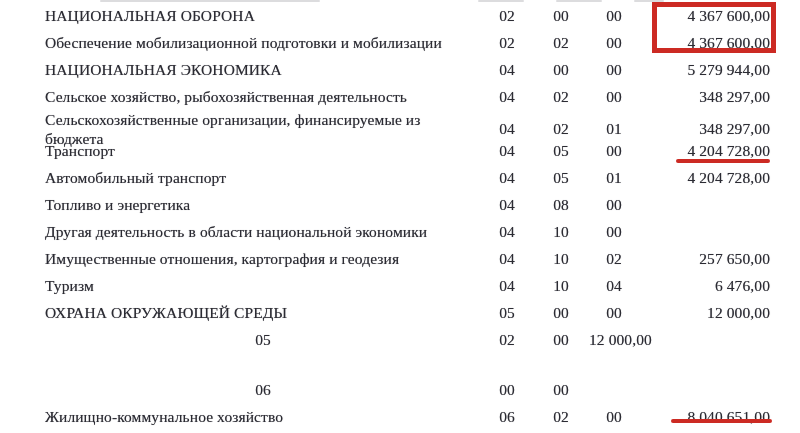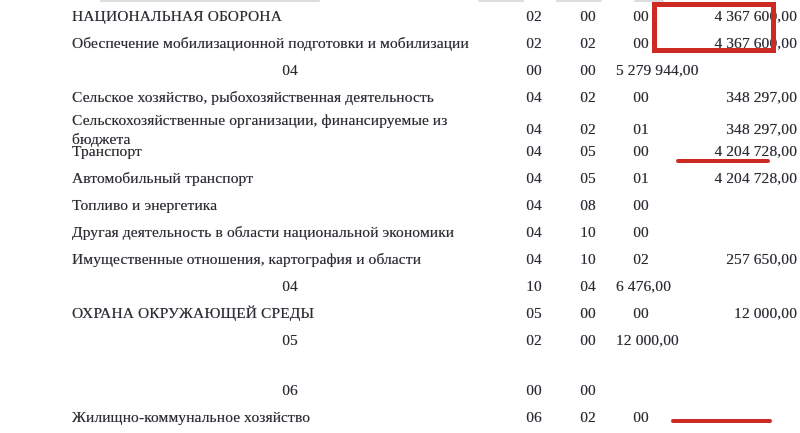--- a/index.html
+++ b/index.html
@@ -7,21 +7,21 @@
     position: relative;
     width: 800px;
     height: 433px;
     background: #ffffff;
     overflow: hidden;
     font-family: "Liberation Serif", "DejaVu Serif", serif;
     color: #2b2b33;
     font-size: 15.5px;
     --hl: #cc2a23;
   }
-  .table { position: absolute; left: 0; top: 2px; width: 736px; padding-left: 27px; }
+  .table { position: absolute; left: 0; top: 2px; width: 736px; }
   .row {
     display: grid;
     grid-template-columns: 436px 52px 56px 50px 139px;
     padding-left: 45px;
     height: 27px;
     align-items: center;
   }
   .cell {
     white-space: nowrap;
     text-shadow: 0 0 0.7px rgba(43,43,51,0.55);
@@ -71,20 +71,21 @@
       <div class="cell amount">4 367 600,00</div>
     </div>
       <div class="row">
       <div class="cell name">Обеспечение мобилизационной подготовки и мобилизации</div>
       <div class="cell code c1">02</div>
       <div class="cell code c2">02</div>
       <div class="cell code c3">00</div>
       <div class="cell amount">4 367 600,00</div>
     </div>
       <div class="row">
+      <div class="cell name">НАЦИОНАЛЬНАЯ ЭКОНОМИКА</div>
       <div class="cell code c1">04</div>
       <div class="cell code c2">00</div>
       <div class="cell code c3">00</div>
       <div class="cell amount">5 279 944,00</div>
     </div>
       <div class="row">
       <div class="cell name">Сельское хозяйство, рыбохозяйственная деятельность</div>
       <div class="cell code c1">04</div>
       <div class="cell code c2">02</div>
       <div class="cell code c3">00</div>
@@ -117,27 +118,28 @@
       <div class="cell code c2">08</div>
       <div class="cell code c3">00</div>
     </div>
       <div class="row">
       <div class="cell name">Другая деятельность в области национальной экономики</div>
       <div class="cell code c1">04</div>
       <div class="cell code c2">10</div>
       <div class="cell code c3">00</div>
     </div>
       <div class="row">
-      <div class="cell name">Имущественные отношения, картография и области</div>
+      <div class="cell name">Имущественные отношения, картография и геодезия</div>
       <div class="cell code c1">04</div>
       <div class="cell code c2">10</div>
       <div class="cell code c3">02</div>
       <div class="cell amount">257 650,00</div>
     </div>
       <div class="row">
+      <div class="cell name">Туризм</div>
       <div class="cell code c1">04</div>
       <div class="cell code c2">10</div>
       <div class="cell code c3">04</div>
       <div class="cell amount">6 476,00</div>
     </div>
       <div class="row">
       <div class="cell name">ОХРАНА ОКРУЖАЮЩЕЙ СРЕДЫ</div>
       <div class="cell code c1">05</div>
       <div class="cell code c2">00</div>
       <div class="cell code c3">00</div>
@@ -152,20 +154,21 @@
       <div class="row tall">
       <div class="cell code c1">06</div>
       <div class="cell code c2">00</div>
       <div class="cell code c3">00</div>
     </div>
       <div class="row">
       <div class="cell name">Жилищно-коммунальное хозяйство</div>
       <div class="cell code c1">06</div>
       <div class="cell code c2">02</div>
       <div class="cell code c3">00</div>
+      <div class="cell amount">8 040 651,00</div>
     </div>
     </div>
 
   <div class="hl-box"></div>
   <div class="hl-underline u1"></div>
   <div class="hl-underline u2"></div>
 
 </div>
 
 </body></html>

